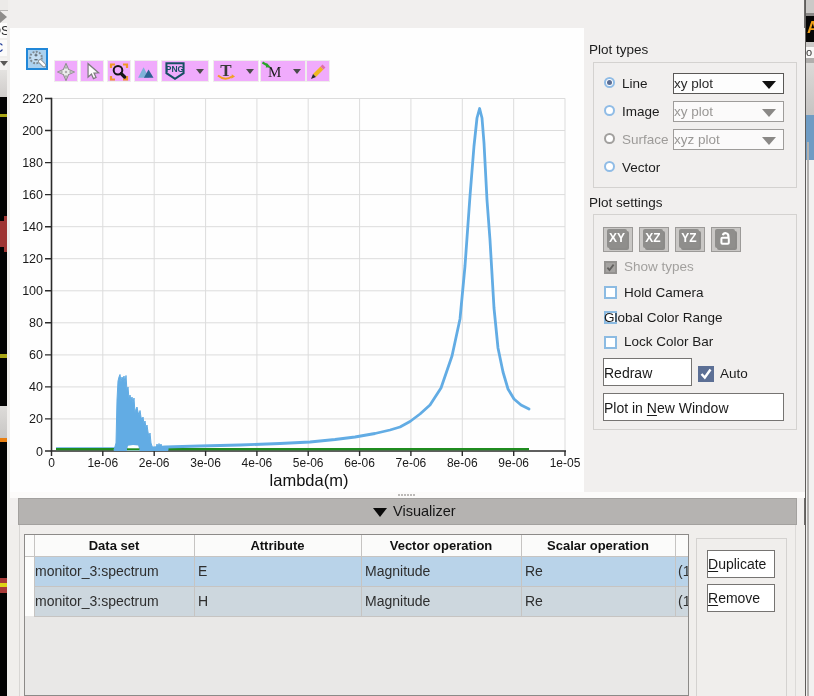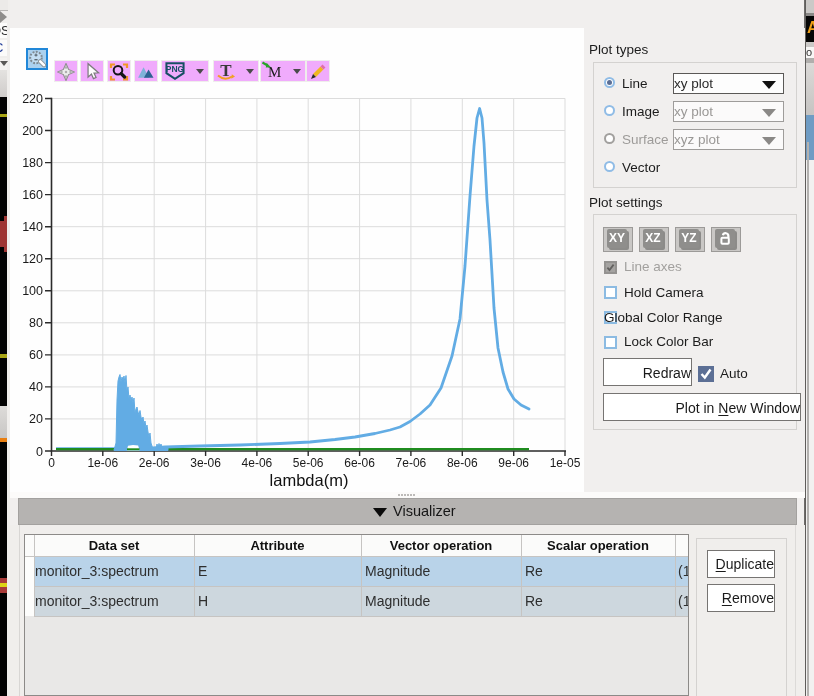--- a/index.html
+++ b/index.html
@@ -1,19 +1,19 @@
 <!DOCTYPE html>
 <html><head><meta charset="utf-8"><style>
 html,body{margin:0;padding:0}
 body{width:814px;height:696px;overflow:hidden;background:#f1efee;font-family:"Liberation Sans",sans-serif;position:relative}
 .abs{position:absolute}
 .gbox{position:absolute;border:1px solid #d4d2d0}
 .lbl{position:absolute;font-size:13.5px;color:#1c1c1c}
 .cb{position:absolute;width:9px;height:9px;border:2px solid #8cbbe2;background:#fff}
-.btn{position:absolute;background:#fff;border:1px solid #767472;color:#1a1a1a;font-size:14px;text-align:right;font-family:"Liberation Sans",sans-serif}
+.btn{position:absolute;background:#fff;border:1px solid #767472;color:#1a1a1a;font-size:14px;text-align:left;font-family:"Liberation Sans",sans-serif}
 .xybtn{position:absolute;width:28px;height:23px;background:#c9c7c5;border:1px solid #9c9a98}
 .xyin{position:absolute;left:3px;top:1px;width:20px;height:19px;background:#8f8e8c;border-radius:2px;box-shadow:2px 2px 0 rgba(90,89,88,.55);color:#fff;font-size:12px;font-weight:bold;text-align:center;line-height:19px}
 .tbtn{position:absolute;top:60px;height:20px;background:#f0abfc;border:1px solid #efedec}
 .radio{position:absolute;width:7px;height:7px;border-radius:50%;background:#fff}
 .re{border:2px solid #90bce6}
 .rd{border:2px solid #a2a09e}
 .rdot{position:absolute;left:1px;top:1px;width:5px;height:5px;border-radius:50%;background:#5c6f95}
 .combo{position:absolute;width:109px;height:19px;background:#fdfdfd;border:1px solid #5a5856;font-size:13.5px;color:#2a2a2a;line-height:19px;}
 .combod{border:1px solid #9e9c9a;color:#9a9896;background:#fbfafa}
 .car{position:absolute;right:7px;top:7px;width:0;height:0;border-left:7px solid transparent;border-right:7px solid transparent;border-top:8px solid #111}
@@ -202,35 +202,35 @@
           <path d="M10.4 6.8 V5 a2.8 2.8 0 0 0 -5.5 -0.7" fill="none" stroke="#fff" stroke-width="2.2"></path>
           <rect x="3.4" y="6.8" width="7.4" height="5.9" rx="1" fill="none" stroke="#fff" stroke-width="2"></rect>
         </svg>
   </div>
     </div>
   <div class="cb" style="left:594px;top:261px;background:#a5a3a1;border-color:#949290">
     <svg width="9" height="9" viewBox="0 0 9 9" style="display:block">
         <path d="M1.4 4.6 L3.5 7 L7.6 1.6" fill="none" stroke="#63615f" stroke-width="1.8"></path>
       </svg>
   </div>
-  <div class="lbl" style="left:614px;top:259px;color:#a2a09e">Line axes</div>
+  <div class="lbl" style="left:614px;top:259px;color:#a2a09e">Show types</div>
   <div class="cb" style="left:594px;top:286px"></div>
   <div class="lbl" style="left:614px;top:285px">Hold Camera</div>
   <div class="cb" style="left:594px;top:311px"></div>
   <div class="lbl" style="left:594px;top:310px">Global Color Range</div>
   <div class="cb" style="left:594px;top:336px"></div>
   <div class="lbl" style="left:614px;top:334px">Lock Color Bar</div>
   <div class="btn" style="left:593px;top:358px;width:89px;height:28px;line-height:28px;box-sizing:border-box">Redraw</div>
   <div class="abs" style="left:688px;top:366px;width:16px;height:16px;background:#5c6f95">
     <svg width="16" height="16" viewBox="0 0 16 16" style="display:block">
         <path d="M3.5 8 L6.8 11.5 L12.5 3.5" fill="none" stroke="#fff" stroke-width="2.4"></path>
       </svg>
   </div>
   <div class="lbl" style="left:710px;top:366px">Auto</div>
-  <div class="btn" style="left:593px;top:393px;width:198px;height:28px;line-height:28px;box-sizing:border-box">Plot in <u>N</u>ew Window</div>
+  <div class="btn" style="left:593px;top:393px;width:181px;height:28px;line-height:28px;box-sizing:border-box">Plot in <u>N</u>ew Window</div>
 
   <div class="abs" style="left:0;top:492px;width:795px;height:6px;background:#fcfbfa"></div>
   <div class="abs" style="left:388px;top:494px;width:18px;height:2px;background:repeating-linear-gradient(90deg,#bdbbb9 0 2px,#fcfbfa 2px 3px)"></div>
 
   <div class="abs" style="left:8px;top:498px;width:779px;height:27px;background:#b5b3b1;border:1px solid #a3a19f;box-sizing:border-box">
     <div class="abs" style="left:354px;top:9px;width:0;height:0;border-left:7px solid transparent;border-right:7px solid transparent;border-top:9px solid #0a0a0a"></div>
     <div class="abs" style="left:374px;top:4px;font-size:14.5px;color:#161616">Visualizer</div>
   </div>
 
   <div class="abs" style="left:0;top:525px;width:795px;height:171px;background:#f0eeec"></div>

